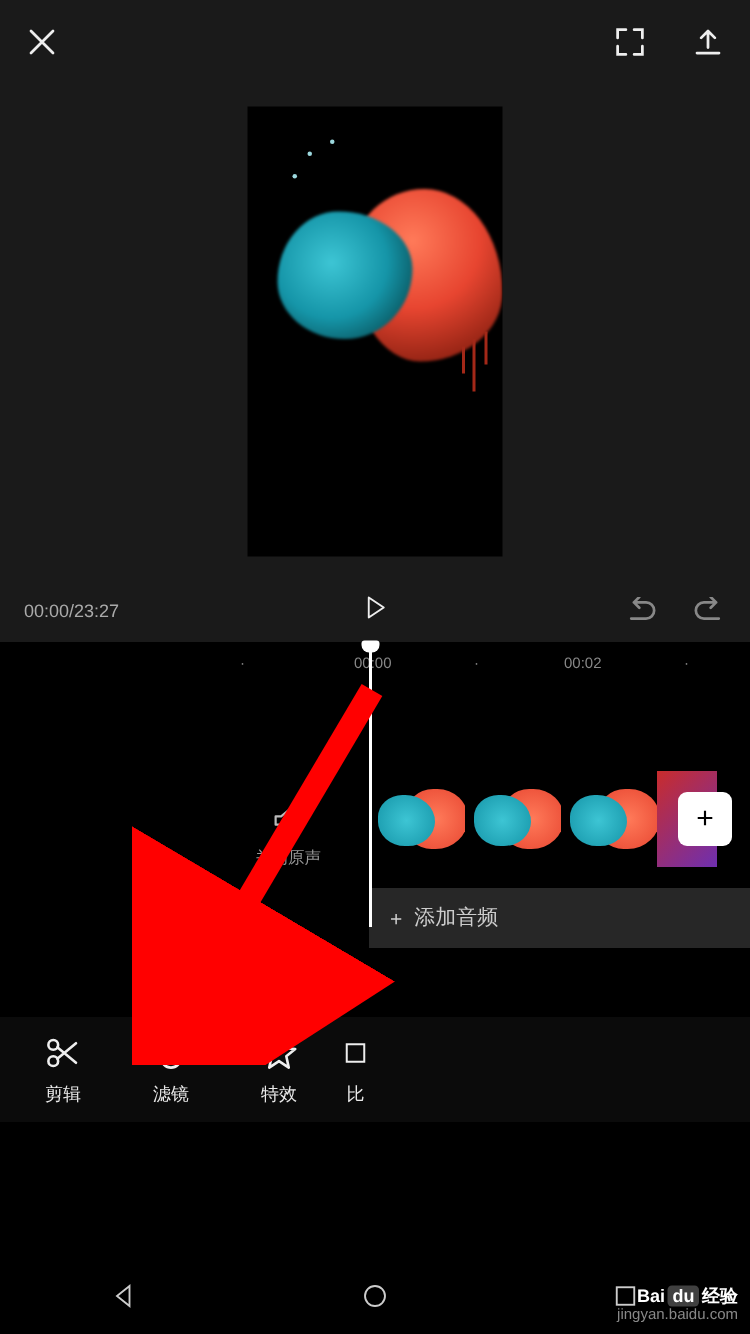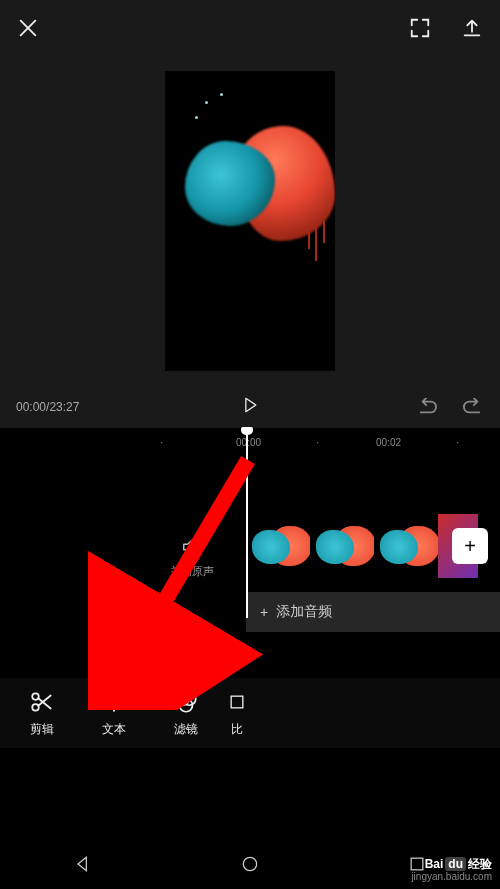--- a/index.html
+++ b/index.html
@@ -343,34 +343,34 @@
           <circle cx="6" cy="7" r="3" stroke="#eee" stroke-width="1.6" fill="none"></circle>
           <circle cx="6" cy="17" r="3" stroke="#eee" stroke-width="1.6" fill="none"></circle>
           <path d="M8.5 8.5 L20 18 M8.5 15.5 L20 6" stroke="#eee" stroke-width="1.6" fill="none" stroke-linecap="round"></path>
         </svg>
       </div>
       <span>剪辑</span>
     </div>
     <div class="tool-item">
       <div class="tool-icon">
         <svg width="26" height="26" viewBox="0 0 24 24">
-          <path d="M5 5 H19 M12 5 V20" stroke="#eee" stroke-width="1.8" fill="none" stroke-linecap="round"></path>
-        </svg>
-      </div>
-      <span>文本</span>
-    </div>
-    <div class="tool-item">
-      <div class="tool-icon">
-        <svg width="26" height="26" viewBox="0 0 24 24">
           <circle cx="9" cy="9" r="6" stroke="#eee" stroke-width="1.6" fill="none"></circle>
           <circle cx="15" cy="9" r="6" stroke="#eee" stroke-width="1.6" fill="none"></circle>
           <circle cx="12" cy="15" r="6" stroke="#eee" stroke-width="1.6" fill="none"></circle>
         </svg>
       </div>
       <span>滤镜</span>
+    </div>
+    <div class="tool-item">
+      <div class="tool-icon">
+        <svg width="26" height="26" viewBox="0 0 24 24">
+          <path d="M12 2 L15 9 L22 9.5 L16.5 14 L18 21 L12 17 L6 21 L7.5 14 L2 9.5 L9 9 Z" stroke="#eee" stroke-width="1.6" fill="none" stroke-linejoin="round"></path>
+        </svg>
+      </div>
+      <span>特效</span>
     </div>
     <div class="tool-item" style="flex:0 0 30px">
       <div class="tool-icon">
         <svg width="20" height="26" viewBox="0 0 24 24">
           <rect x="5" y="5" width="14" height="14" stroke="#eee" stroke-width="1.6" fill="none"></rect>
         </svg>
       </div>
       <span>比</span>
     </div>
   </div>

